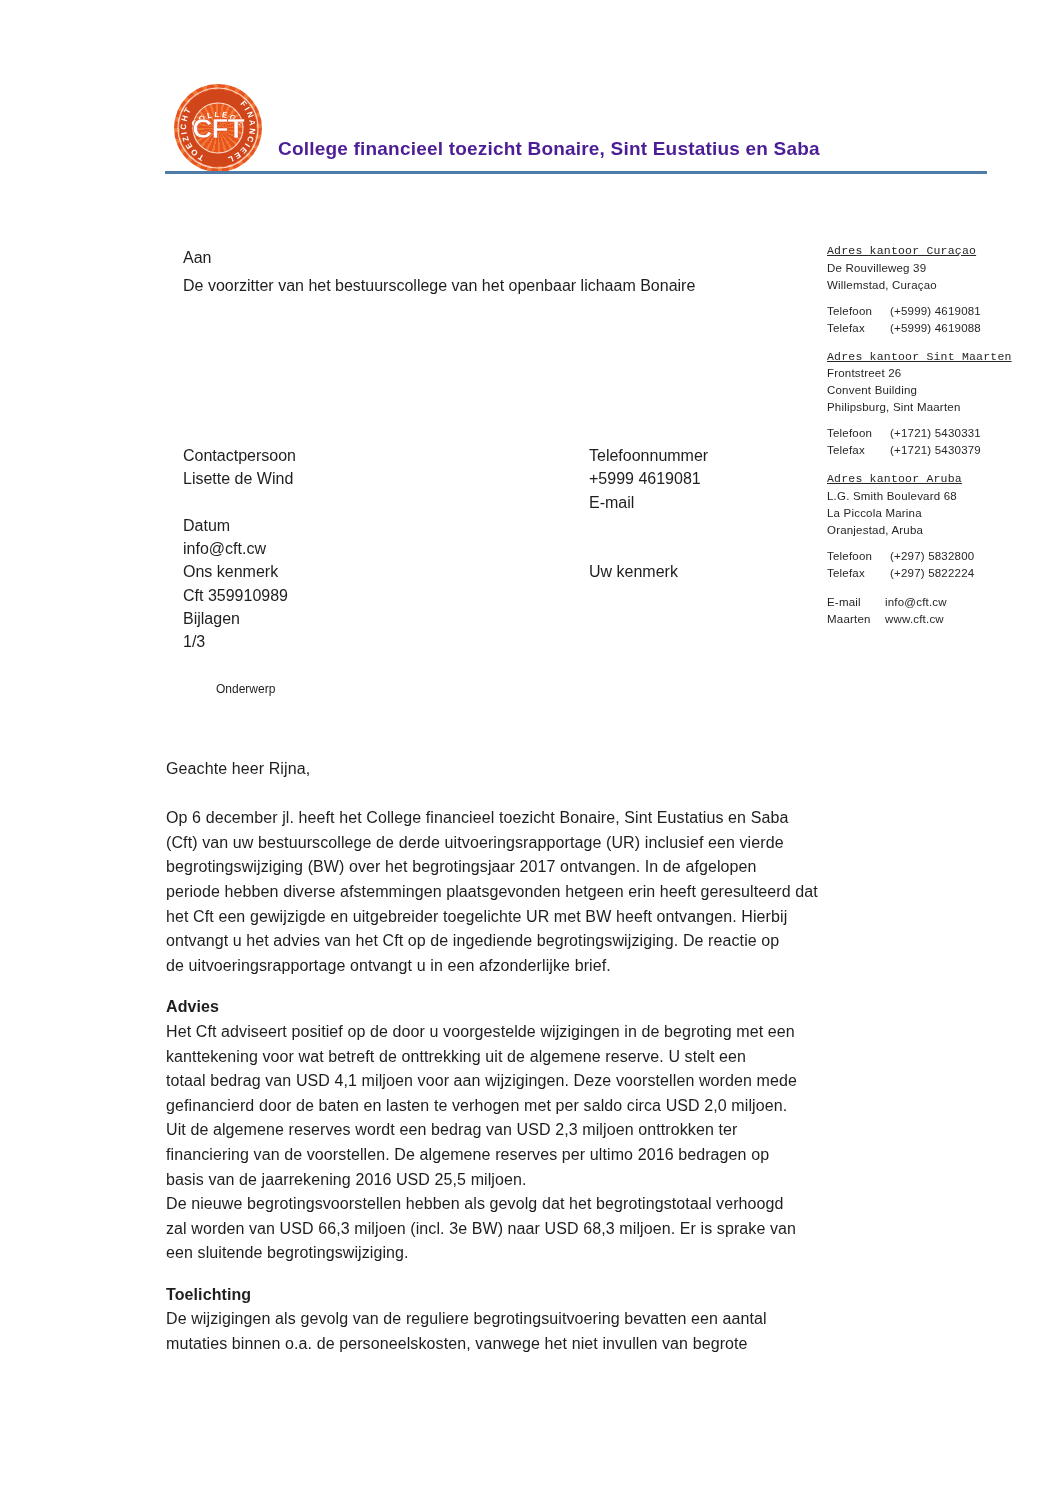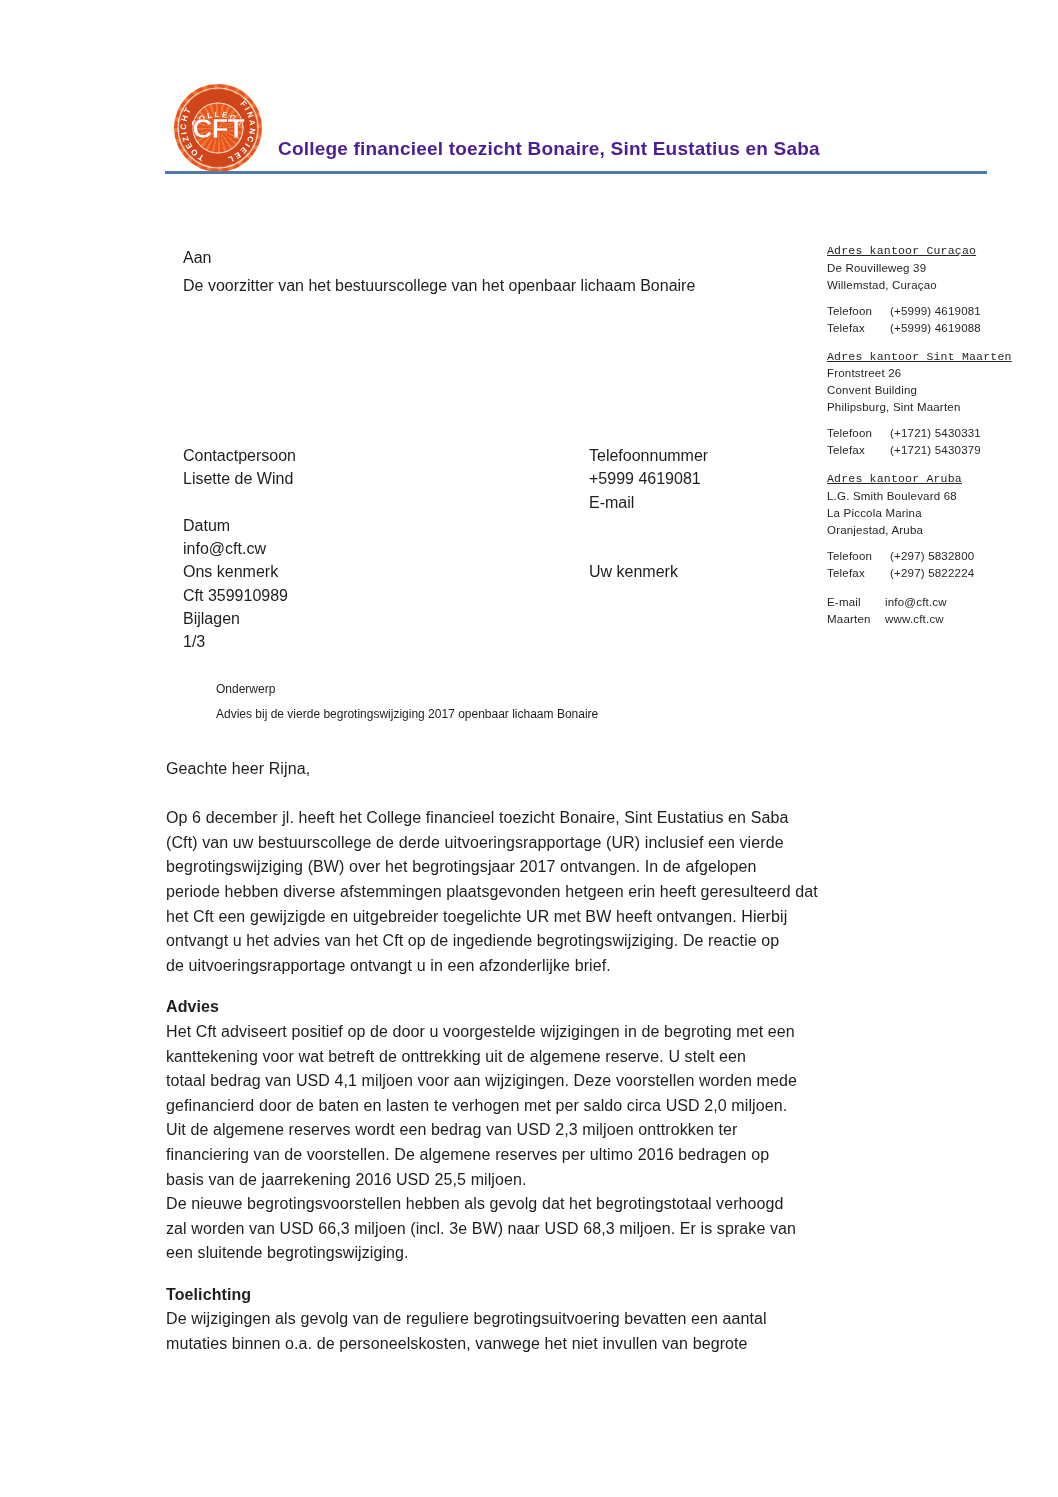--- a/index.html
+++ b/index.html
@@ -176,21 +176,20 @@
       <div class="krow">
           <span class="k">Maarten</span>
           <span class="v">www.cft.cw</span>
         </div>
     </div>
 
   </aside>
 
   <section class="subject">
     <div>Onderwerp</div>
-    <div>Advies bij de vierde begrotingswijziging 2017 openbaar lichaam Bonaire</div>
   </section>
 
   <section class="letter">
     <div class="salutation">Geachte heer Rijna,</div>
     <div class="para">Op 6 december jl. heeft het College financieel toezicht Bonaire, Sint Eustatius en Saba
 (Cft) van uw bestuurscollege de derde uitvoeringsrapportage (UR) inclusief een vierde
 begrotingswijziging (BW) over het begrotingsjaar 2017 ontvangen. In de afgelopen
 periode hebben diverse afstemmingen plaatsgevonden hetgeen erin heeft geresulteerd dat
 het Cft een gewijzigde en uitgebreider toegelichte UR met BW heeft ontvangen. Hierbij
 ontvangt u het advies van het Cft op de ingediende begrotingswijziging. De reactie op

